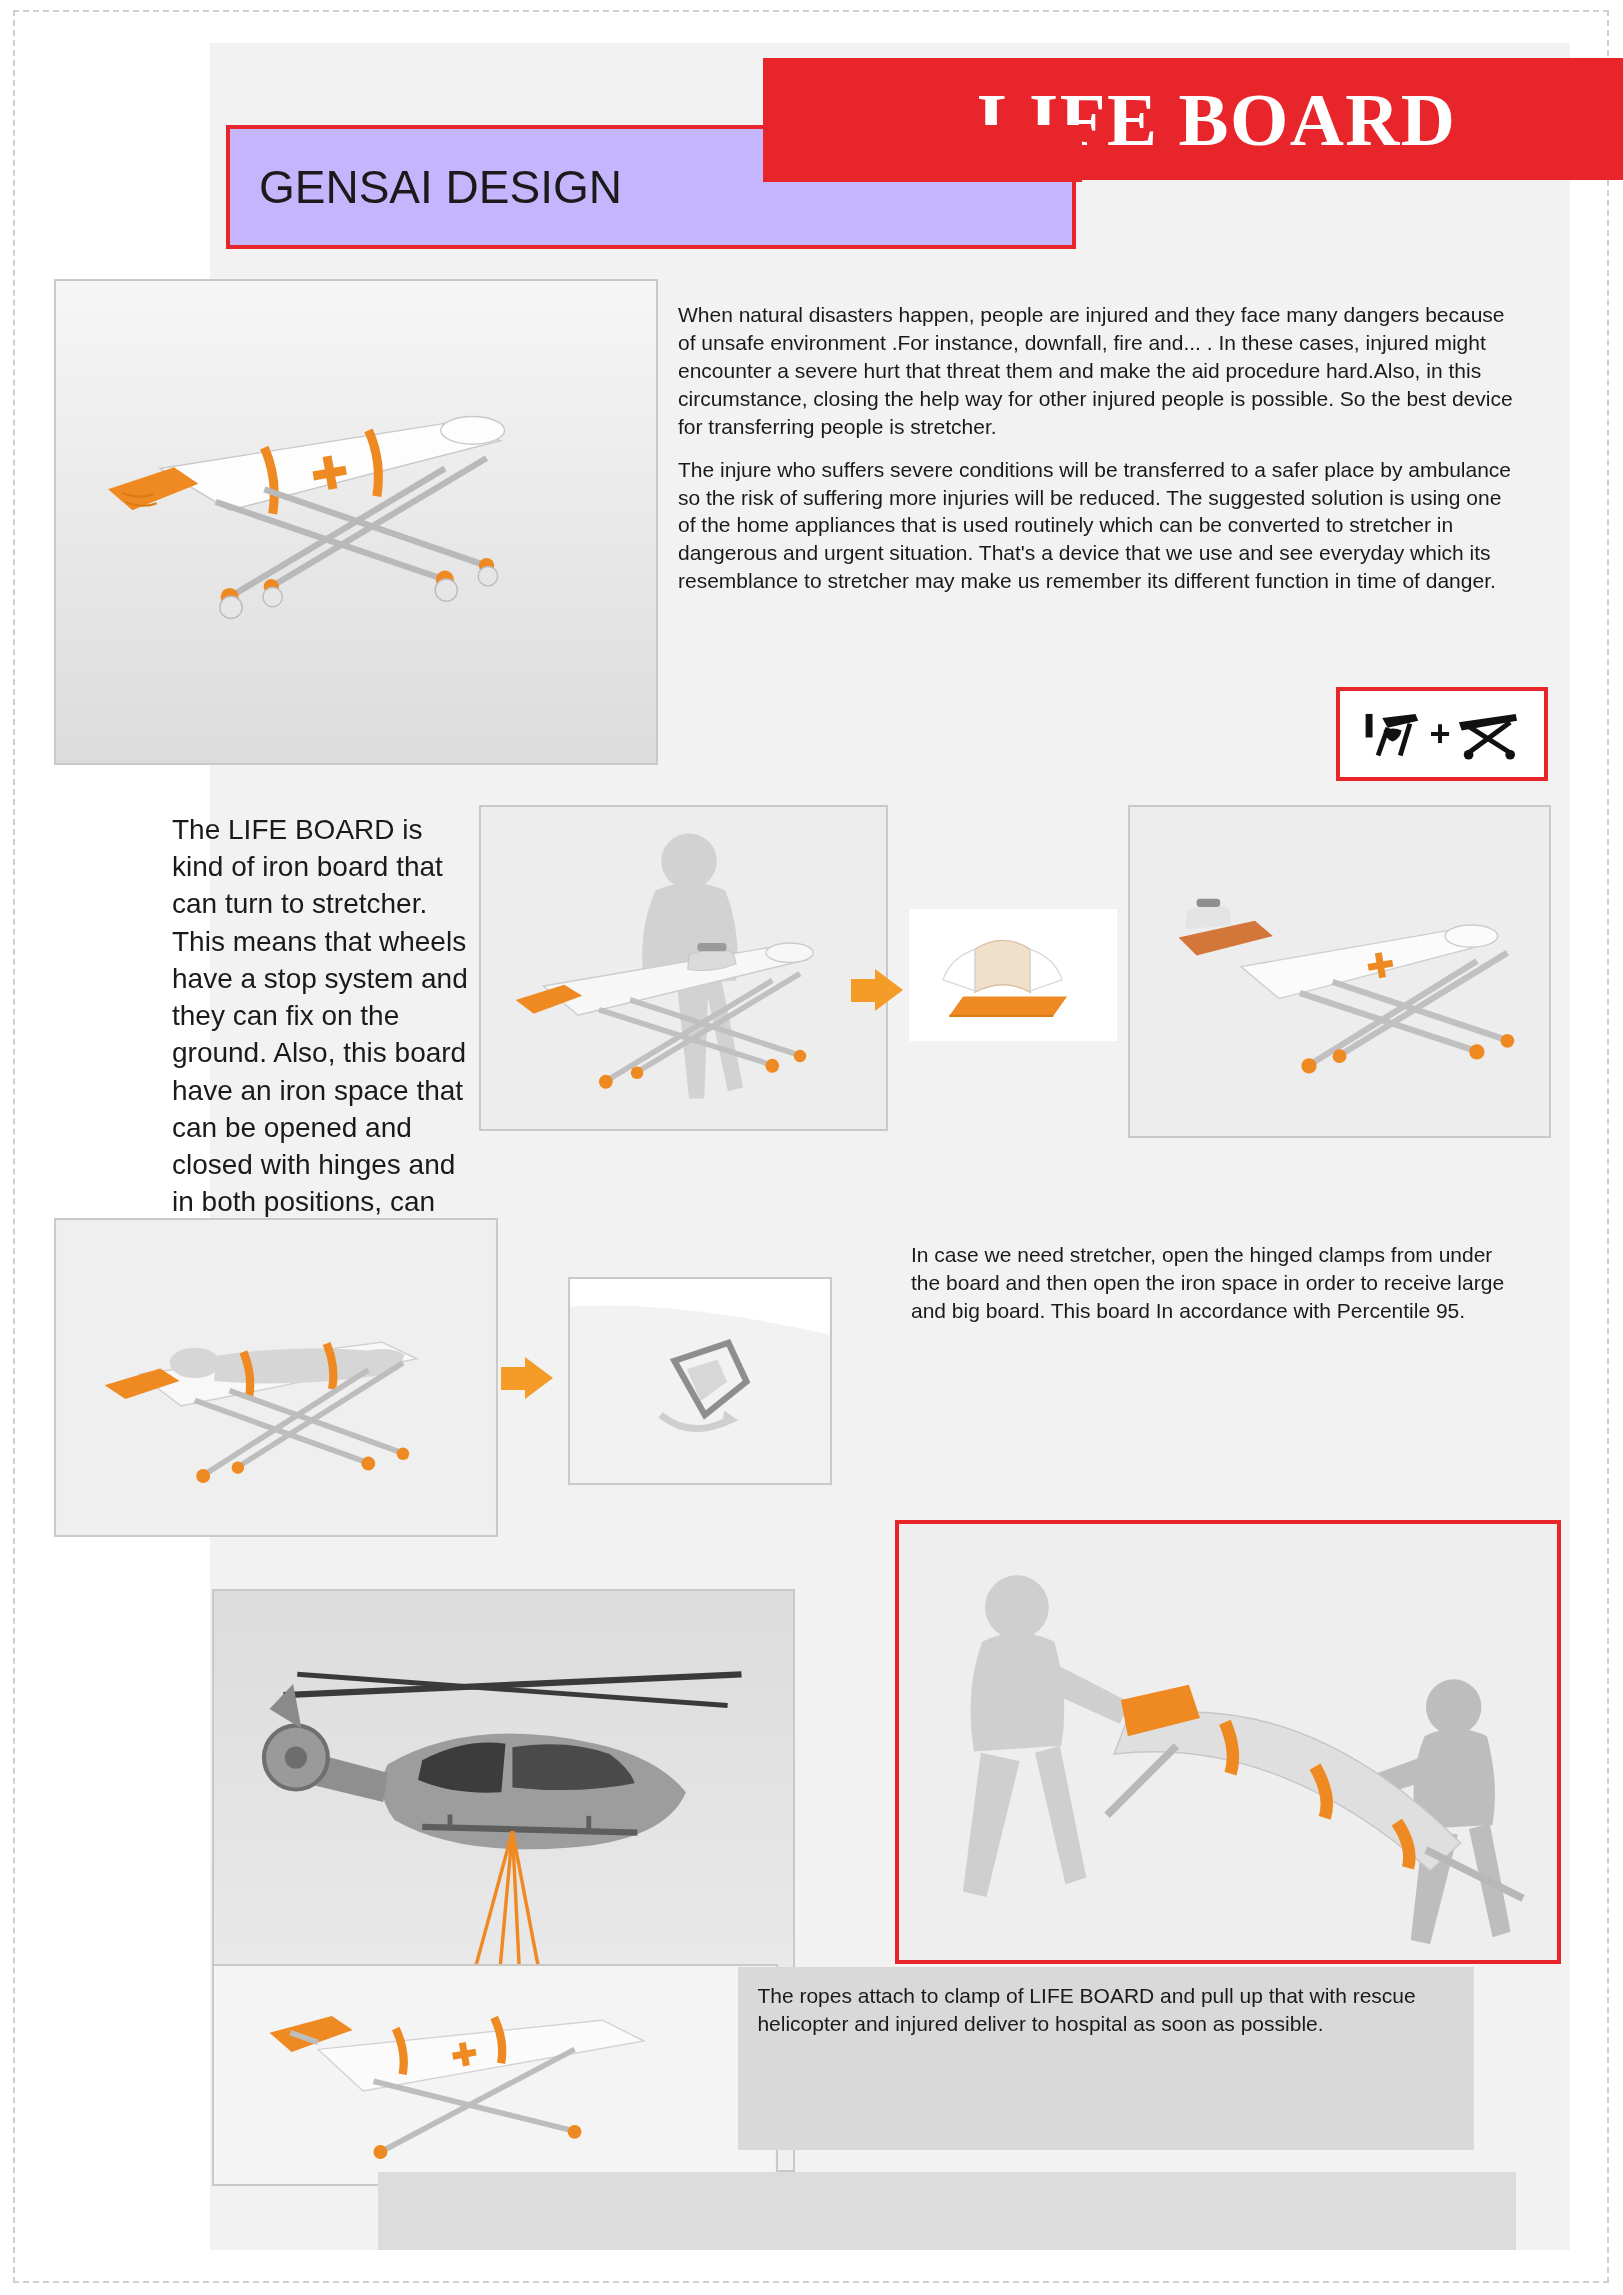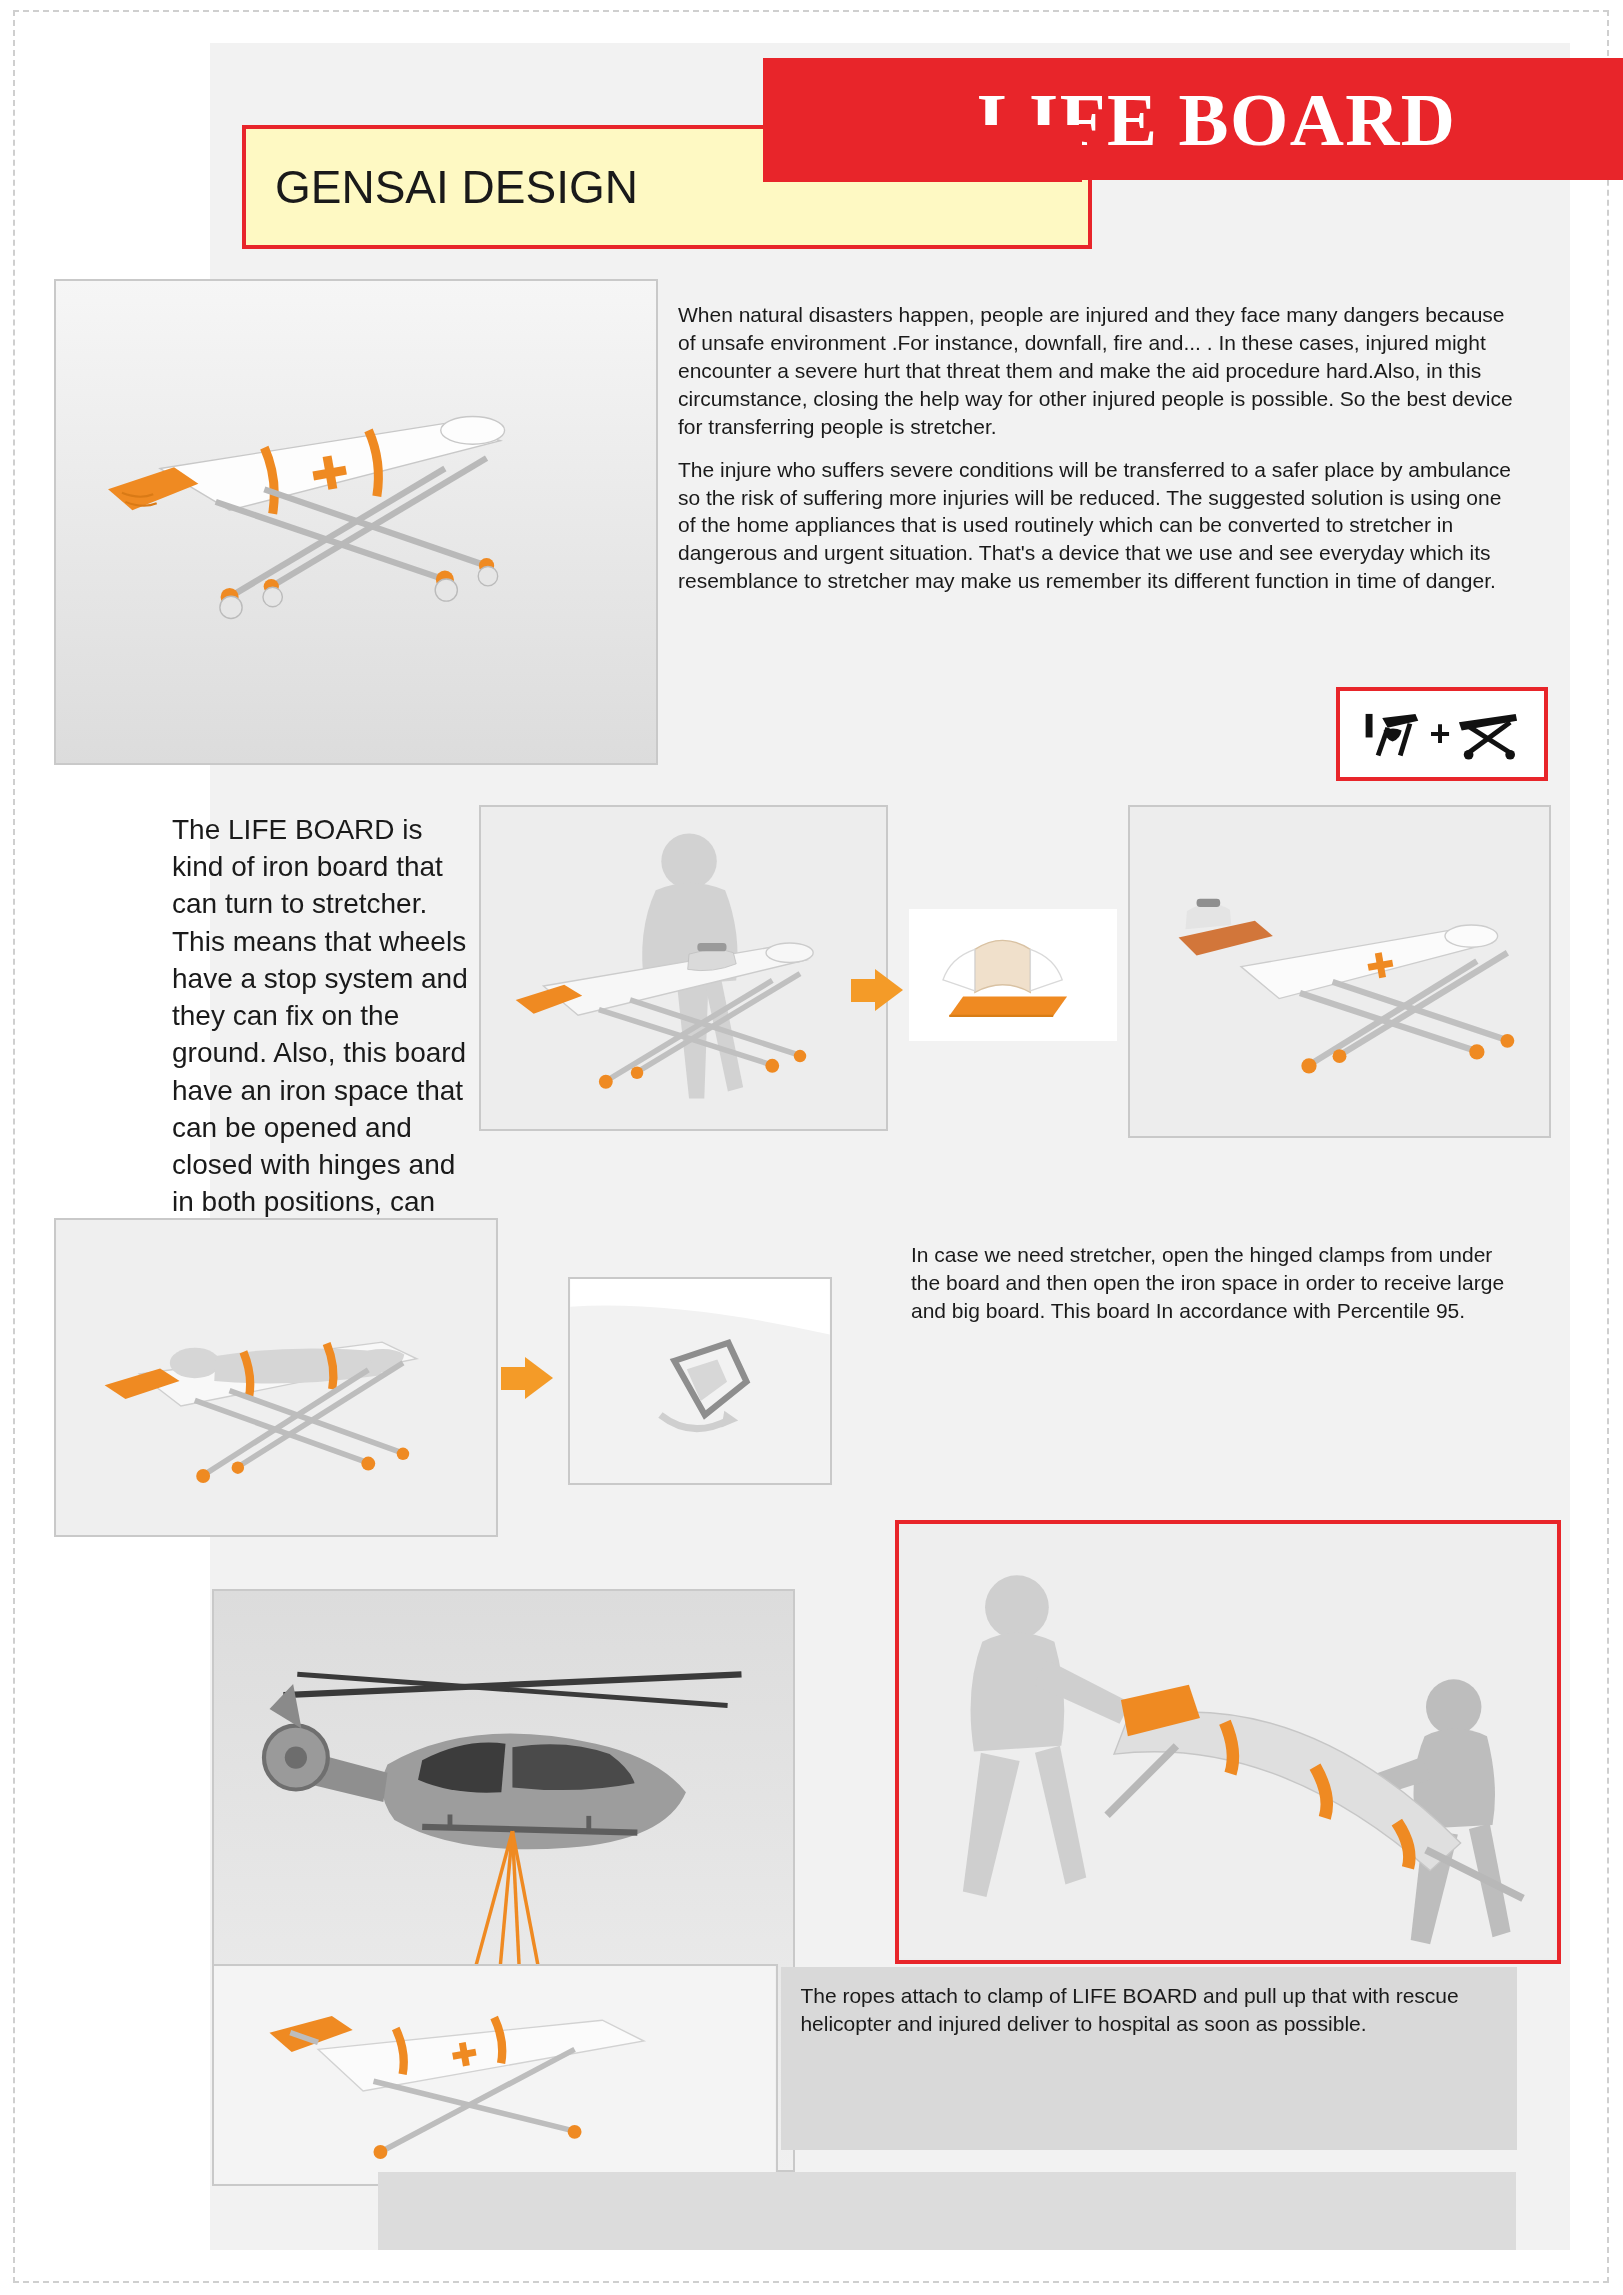--- a/index.html
+++ b/index.html
@@ -63,24 +63,23 @@
     font-size: 75px;
     letter-spacing: 1.4px;
     line-height: 1;
   }
   .subtitle-box {
     position: absolute;
     left: 226px;
     top: 125px;
     width: 850px;
     height: 124px;
-    background: #fef9c3;
+    background: #c4b5fd;
     border: 4.9px solid #e8252a;
     box-sizing: border-box;
-    margin-left: 16px;
   }
   .subtitle-box .sub-text {
     position: absolute;
     left: 29px;
     top: 30.5px;
     font-size: 46px;
     color: #1a1a1a;
     font-family: "Liberation Sans", sans-serif;
   }
   .banner-cover {
@@ -171,21 +170,21 @@
 
   
   .photo-7 { left: 212px; top: 1589px; width: 583px; height: 583px; background:#e3e3e3;}
   .photo-8 { left: 212px; top: 1964px; width: 566px; height: 222px; background:#f0f0f0; border:2.1px solid #c9c9c9;}
   .photo-9 {
     left: 895px; top: 1520px; width: 666px; height: 444px;
     border: 4.9px solid #e8252a; background:#ededed;
   }
   .text-4 {
     position: absolute;
-    left: 781px;
+    left: 738px;
     top: 1967px;
     width: 736px;
     height: 183px;
     background: #d9d9d9;
     padding: 15.3px 19.4px;
     box-sizing: border-box;
     font-size: 21px;
     line-height: 1.33;
     color: #1a1a1a;
   }

